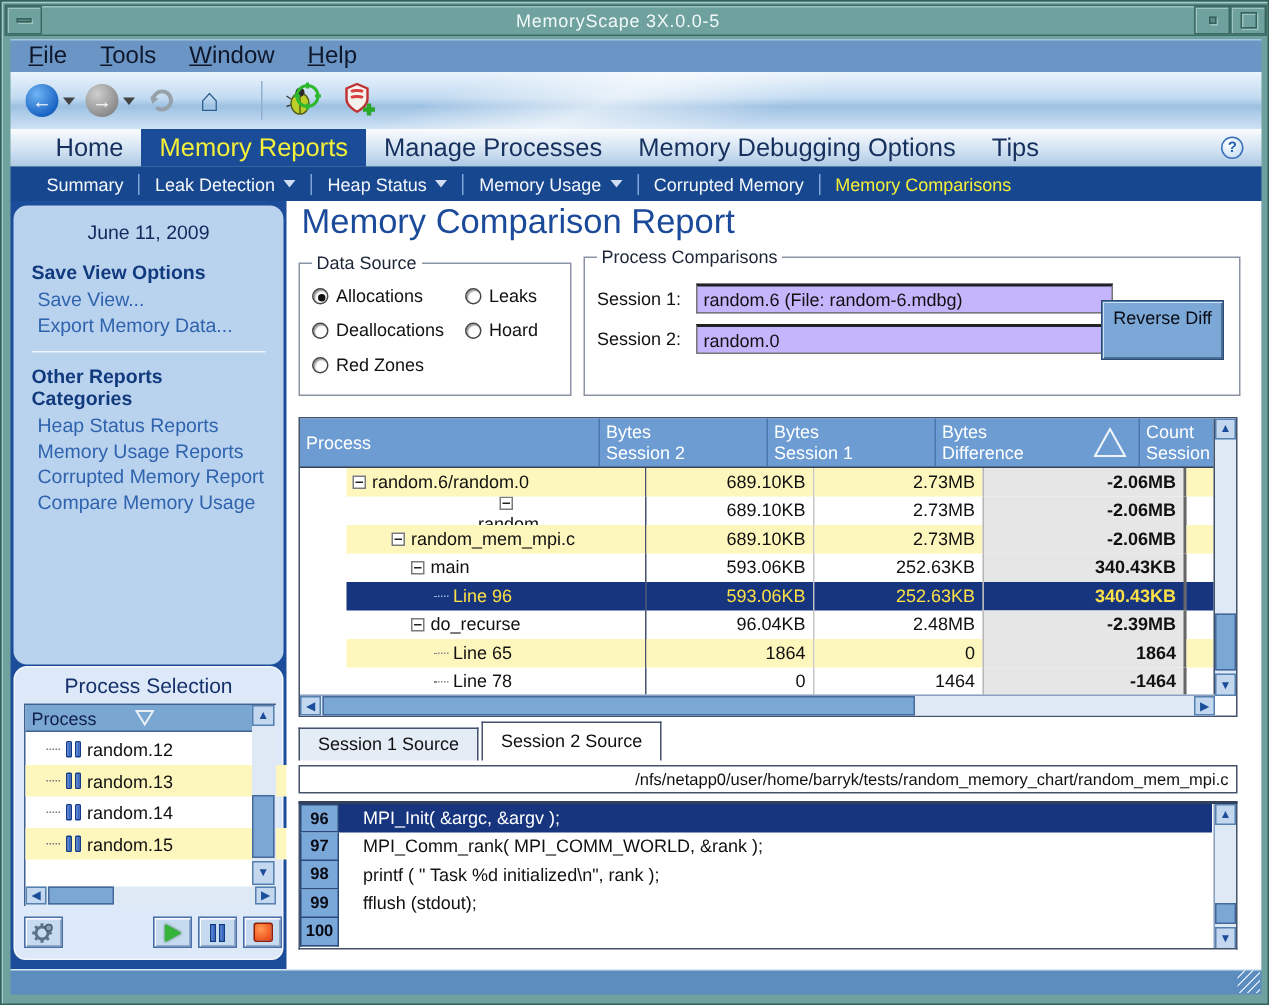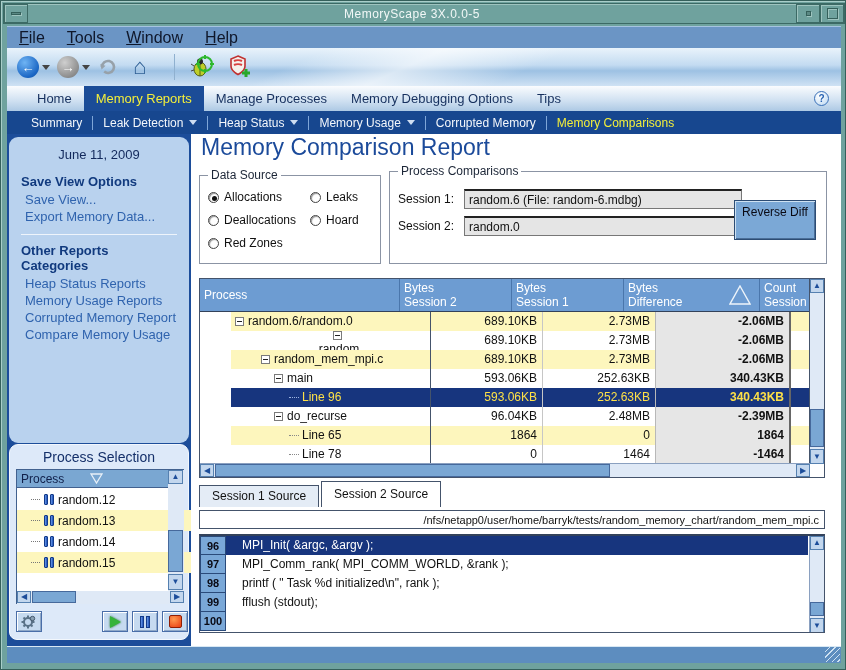--- a/index.html
+++ b/index.html
@@ -31,21 +31,21 @@
   .nav-fwd{background:radial-gradient(circle at 35% 30%,#cfcfcf,#8d8d8d 70%,#6f6f6f);}
   .caret{width:0;height:0;border-left:4px solid transparent;border-right:4px solid transparent;
          border-top:5px solid #444;margin:0 7px 0 3px;}
   .tool-sep{width:1px;height:26px;background:#8fb0cf;margin:0 14px;}
   .tool-icon{margin-right:14px;flex:none;display:flex;align-items:center;}
   .home-glyph{font-size:22px;color:#2e5f94;line-height:20px;}
   
   .tabrow{position:absolute;left:6px;top:85px;width:834px;height:25px;
           background:linear-gradient(180deg,#fafcfe 0%,#cfe0f1 60%,#adc9e4 100%);
           display:flex;align-items:stretch;padding-left:18px;}
-  .nav-tab{display:flex;align-items:center;padding:0 12px;font-size:13px;color:#16305e;cursor:default;}
+  .nav-tab{display:flex;align-items:center;padding:0 12px;font-size:17px;color:#16305e;cursor:default;}
   .nav-tab.active{background:#1b4c97;color:#f4ef3a;}
   .help-btn{position:absolute;right:12px;top:5px;width:15px;height:15px;border-radius:50%;
             background:radial-gradient(circle at 35% 30%,#ffffff,#bcd8f2);border:1px solid #3a70b8;
             color:#2661b2;font-size:10px;font-weight:bold;display:flex;align-items:center;justify-content:center;}
   
   .subnav{position:absolute;left:6px;top:110px;width:834px;height:23px;background:#17478f;
           display:flex;align-items:center;padding-left:14px;}
   .subnav-item{font-size:12px;color:#f4f7fb;padding:0 10px;display:flex;align-items:center;gap:6px;cursor:default;}
   .subnav-item + .subnav-item{border-left:1px solid #7fa6d8;}
   .subnav-item.active{color:#f4ef3a;}
@@ -97,21 +97,21 @@
   fieldset legend{font-size:12px;color:#1c2637;padding:0 3px;}
   .fs-ds{left:8px;top:34px;width:182px;height:96px;}
   .fs-pc{left:198px;top:30px;width:438px;height:100px;}
   .radio-grid{display:grid;grid-template-columns:102px auto;row-gap:9px;margin-top:4px;}
   .radio-opt{display:flex;align-items:center;gap:5px;font-size:12px;color:#111;}
   .radio-circ{width:11px;height:11px;border-radius:50%;border:1px solid #444;background:#fff;
               box-shadow:inset 1px 1px 1px #999;position:relative;flex:none;}
   .radio-circ.sel::after{content:"";position:absolute;left:3px;top:3px;width:5px;height:5px;border-radius:50%;background:#111;}
   .sess-row{display:flex;align-items:center;margin-top:7px;font-size:12px;color:#111;}
   .sess-label{width:66px;}
-  .sess-input{width:278px;height:20px;background:#e5e5e5;border:1px solid #777;border-top:2px solid #222;
+  .sess-input{width:278px;height:20px;background:#c4b5fd;border:1px solid #777;border-top:2px solid #222;
               font-size:12px;color:#111;padding:2px 4px;overflow:hidden;white-space:nowrap;}
   .revdiff-btn{position:absolute;right:10px;top:22px;width:82px;height:40px;background:#7ba8d6;
                border:1px solid #2c4c74;box-shadow:inset 1px 1px 0 #cfe2f2, inset -1px -1px 0 #4a6e98;
                font-size:12px;color:#0a0a14;text-align:center;line-height:18px;padding-top:2px;cursor:pointer;}
   
   .cmp-table{position:absolute;left:8px;top:144px;width:626px;height:200px;border:1px solid #44536b;background:#fff;}
   .thead{display:flex;height:33px;background:#6d9cd2;border-bottom:1px solid #33425a;width:610px;}
   .th{color:#fff;font-size:12px;line-height:14px;padding:2px 4px;border-right:1px solid #4a76ac;position:relative;}
   .c-proc{width:200px;flex:none;}
   .c-s2,.c-s1{width:112px;flex:none;}

